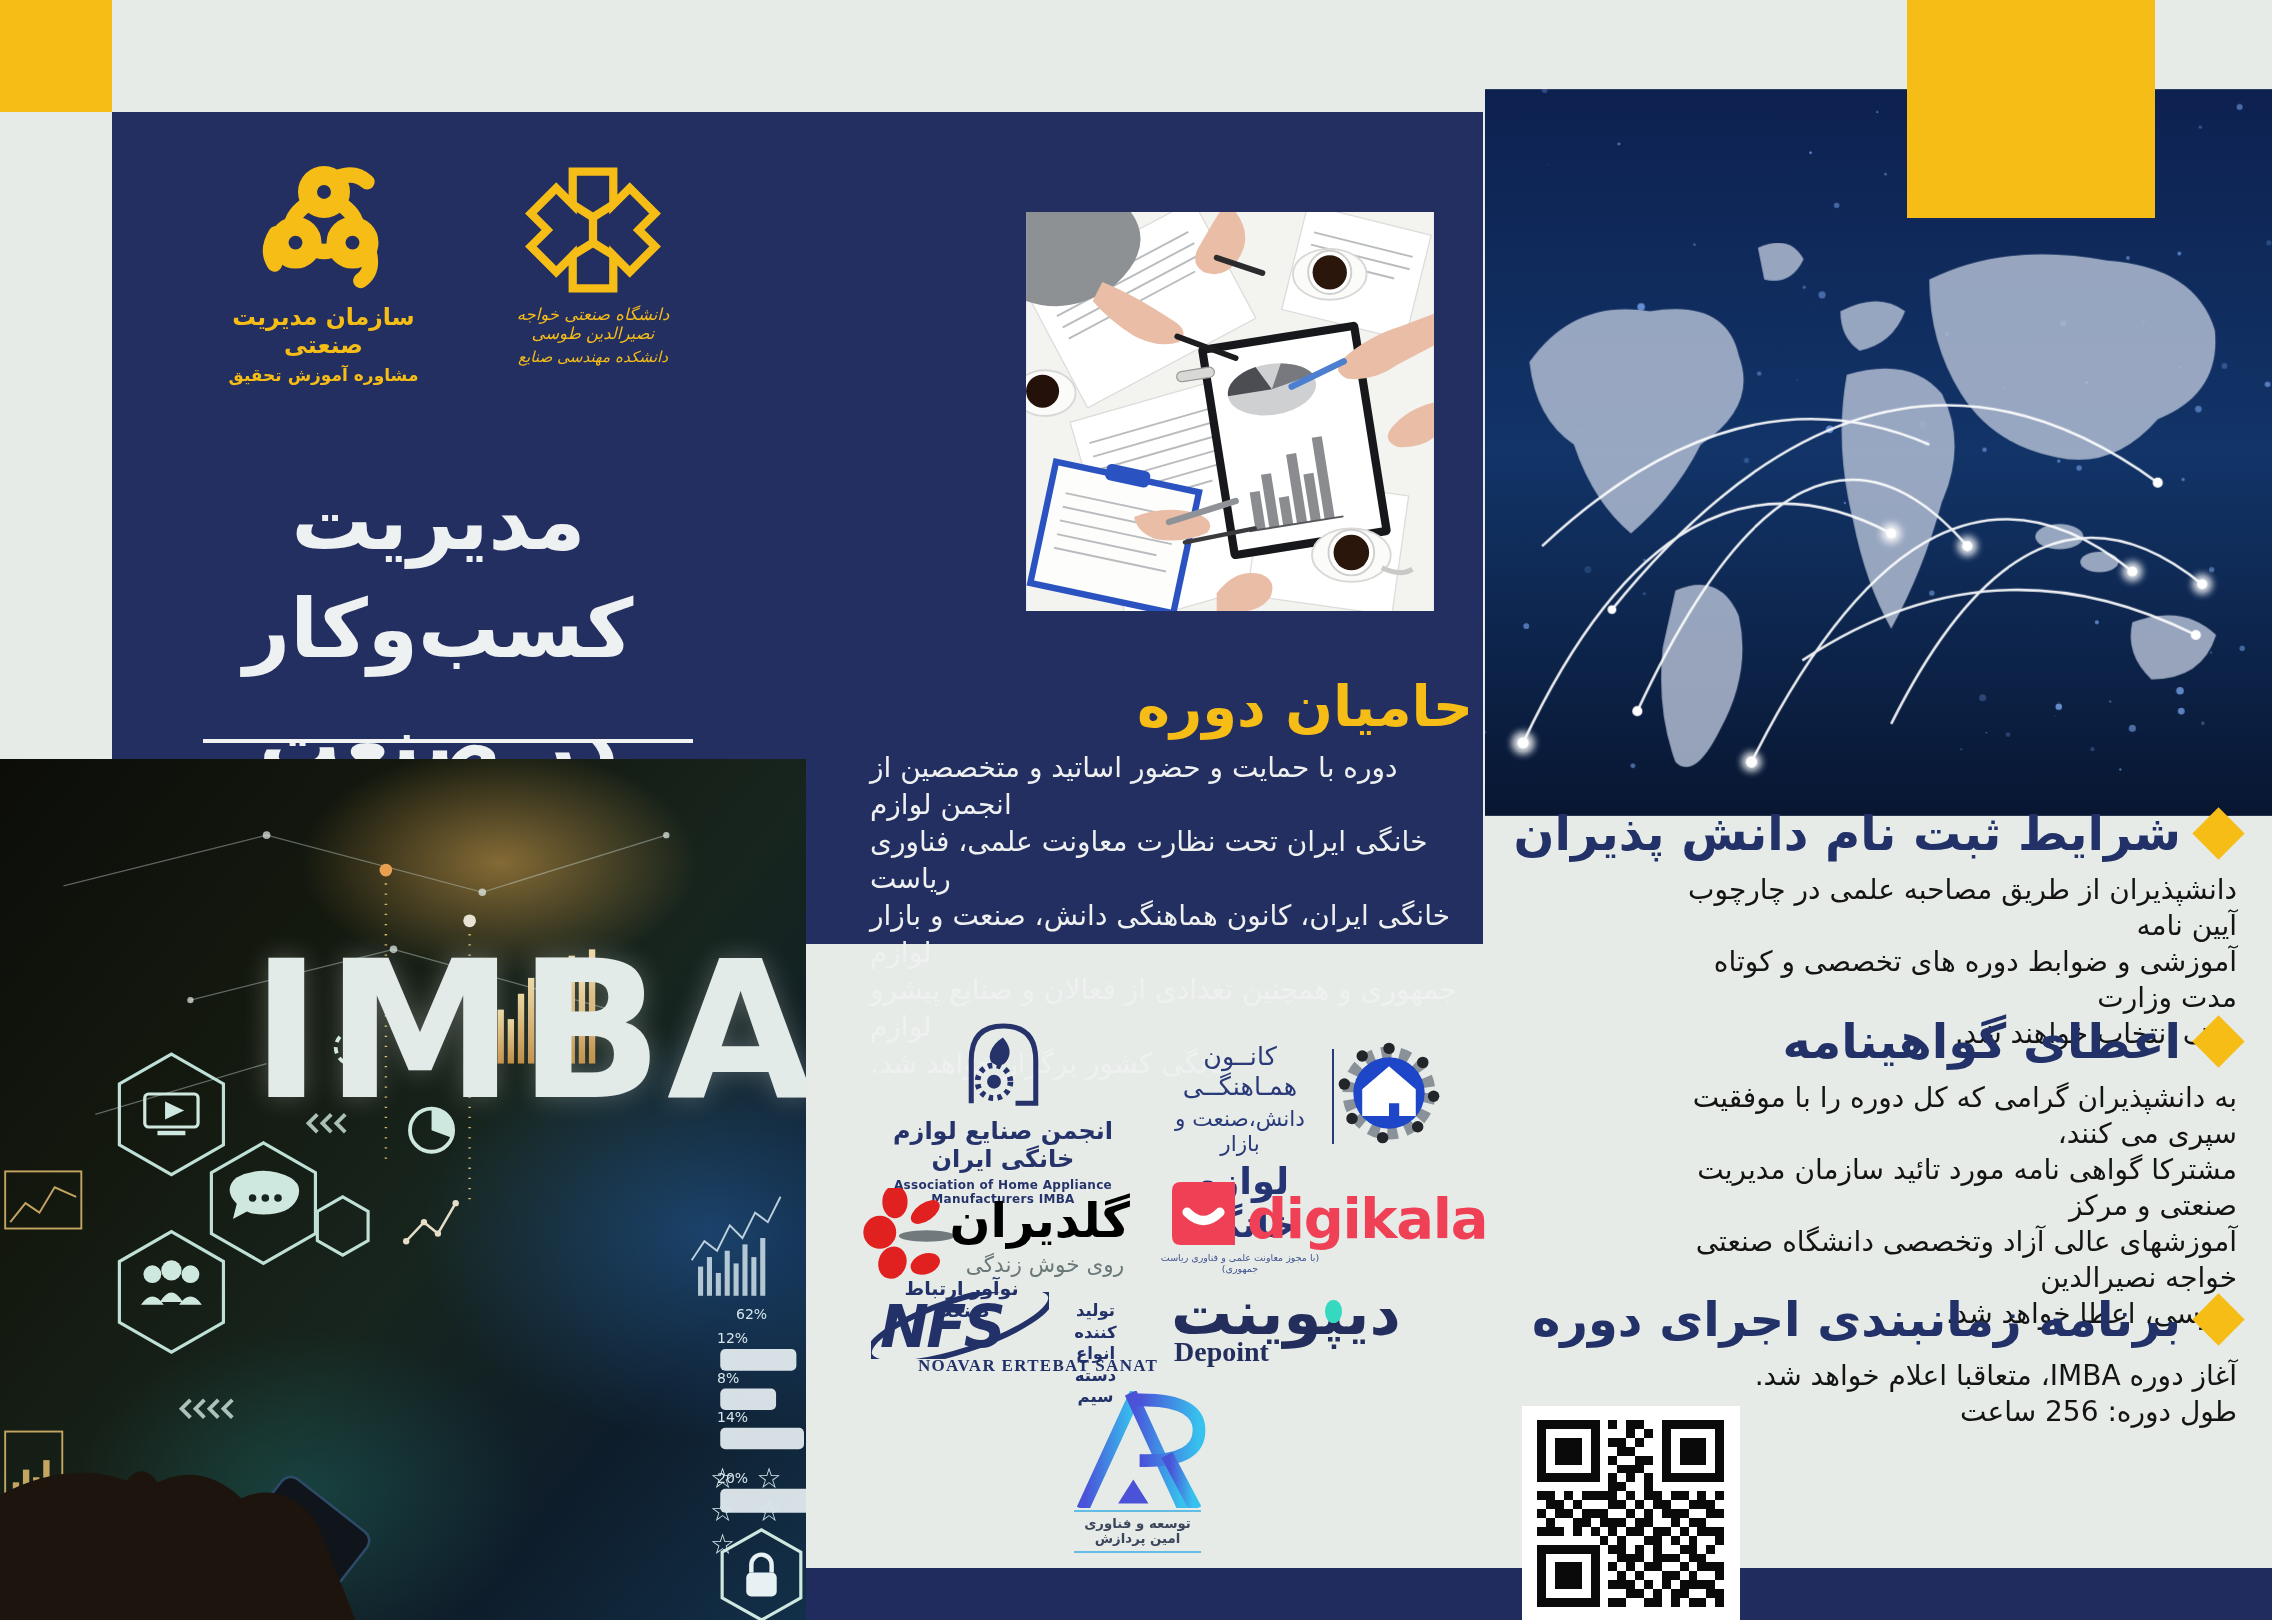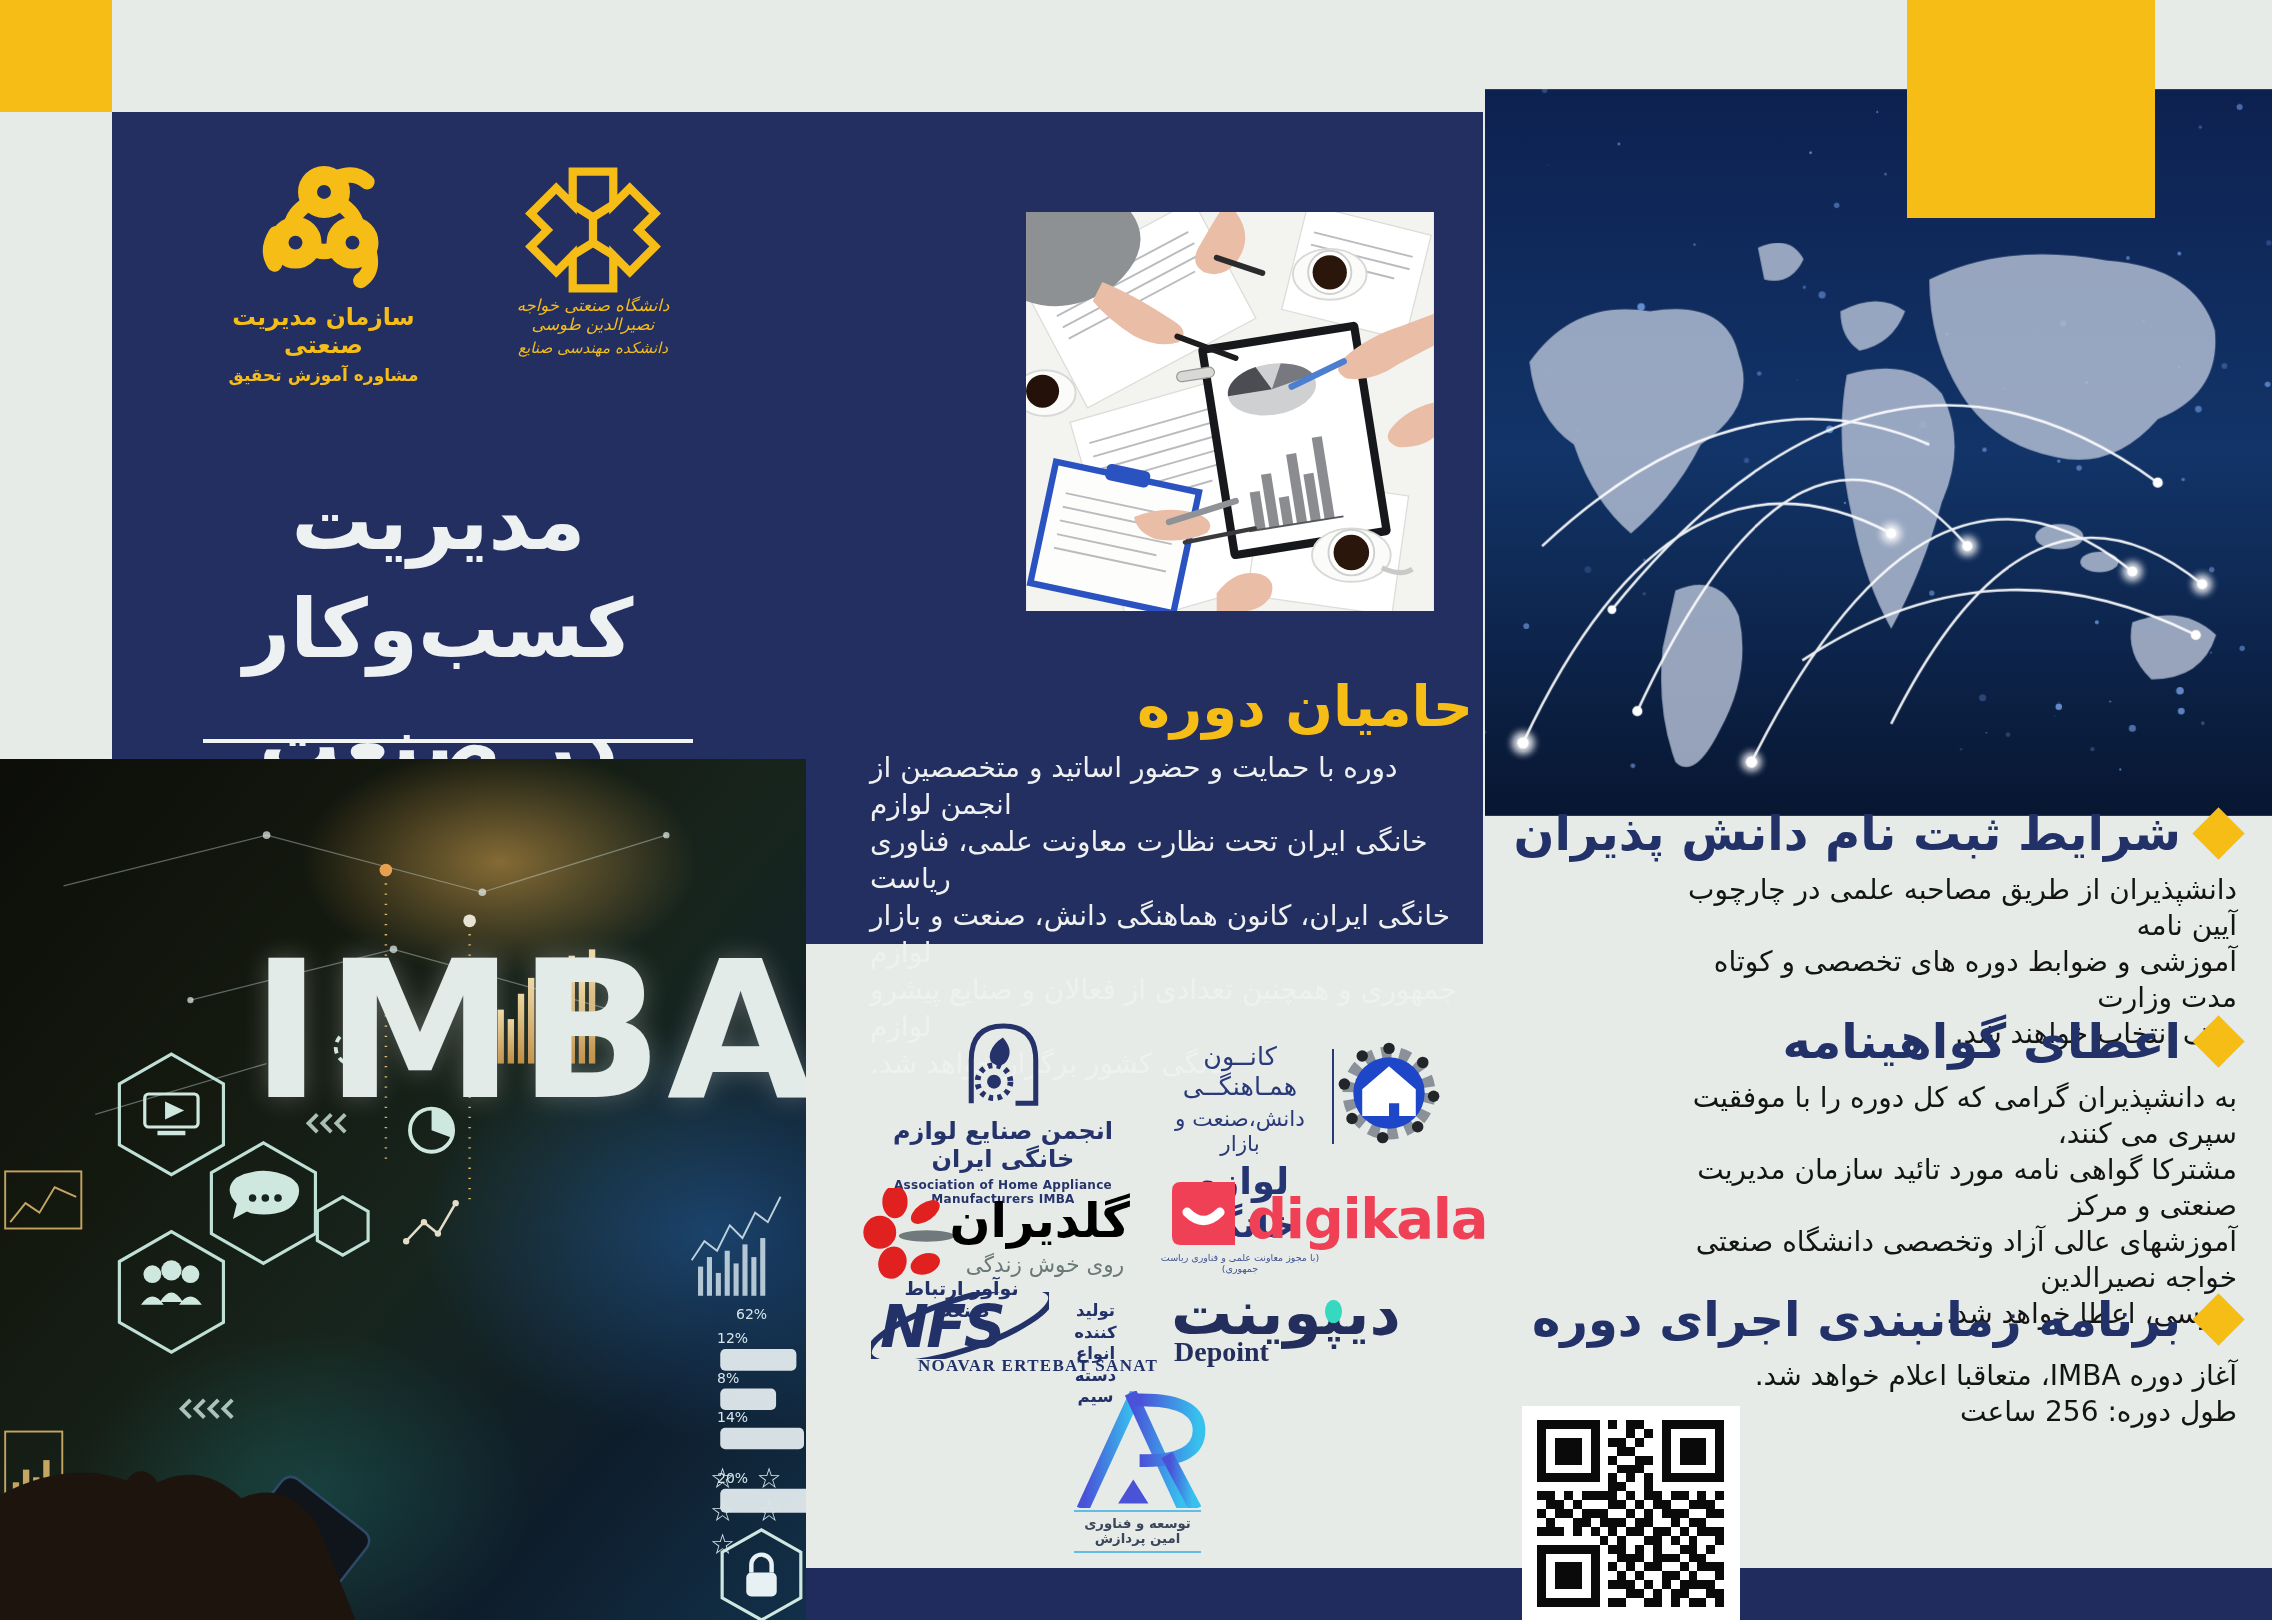--- a/index.html
+++ b/index.html
@@ -13,21 +13,21 @@
   .sq-tr{left:1907px;top:0;width:248px;height:218px;background:#f6bd17;z-index:6;}
   .bottom-bar{left:806px;top:1568px;width:1466px;height:52px;background:#212c5e;z-index:4;}
 
   
   .org-logo{left:190px;top:159px;width:267px;text-align:center;color:#f6bd17;}
   .org-logo .ln1{font-size:23.5px;font-weight:bold;letter-spacing:0.6px;margin-top:9px;}
   .org-logo .ln2{font-size:17px;font-weight:bold;margin-top:6.3px;}
 
   
   .univ-logo{left:501px;top:164px;width:184px;text-align:center;color:#f6bd17;}
-  .univ-logo .ln1{font-size:16.5px;font-style:italic;}
+  .univ-logo .ln1{font-size:16.5px;margin-top:9px;font-style:italic;}
   .univ-logo .ln2{font-size:15.2px;margin-top:5.1px;font-style:italic;}
 
   
   .main-title{left:159px;top:467px;width:559px;text-align:center;color:#eef1f1;direction:rtl;}
   .main-title .t1{font-size:81px;font-weight:bold;line-height:108px;}
   .main-title .t2{font-size:81px;font-weight:bold;line-height:108px;margin-top:9px;}
   .title-rule{left:203px;top:739px;width:490px;height:4.4px;background:#f2f4f3;}
 
   
   .supporters-h{right:800px;top:674px;width:571px;text-align:right;direction:rtl;

